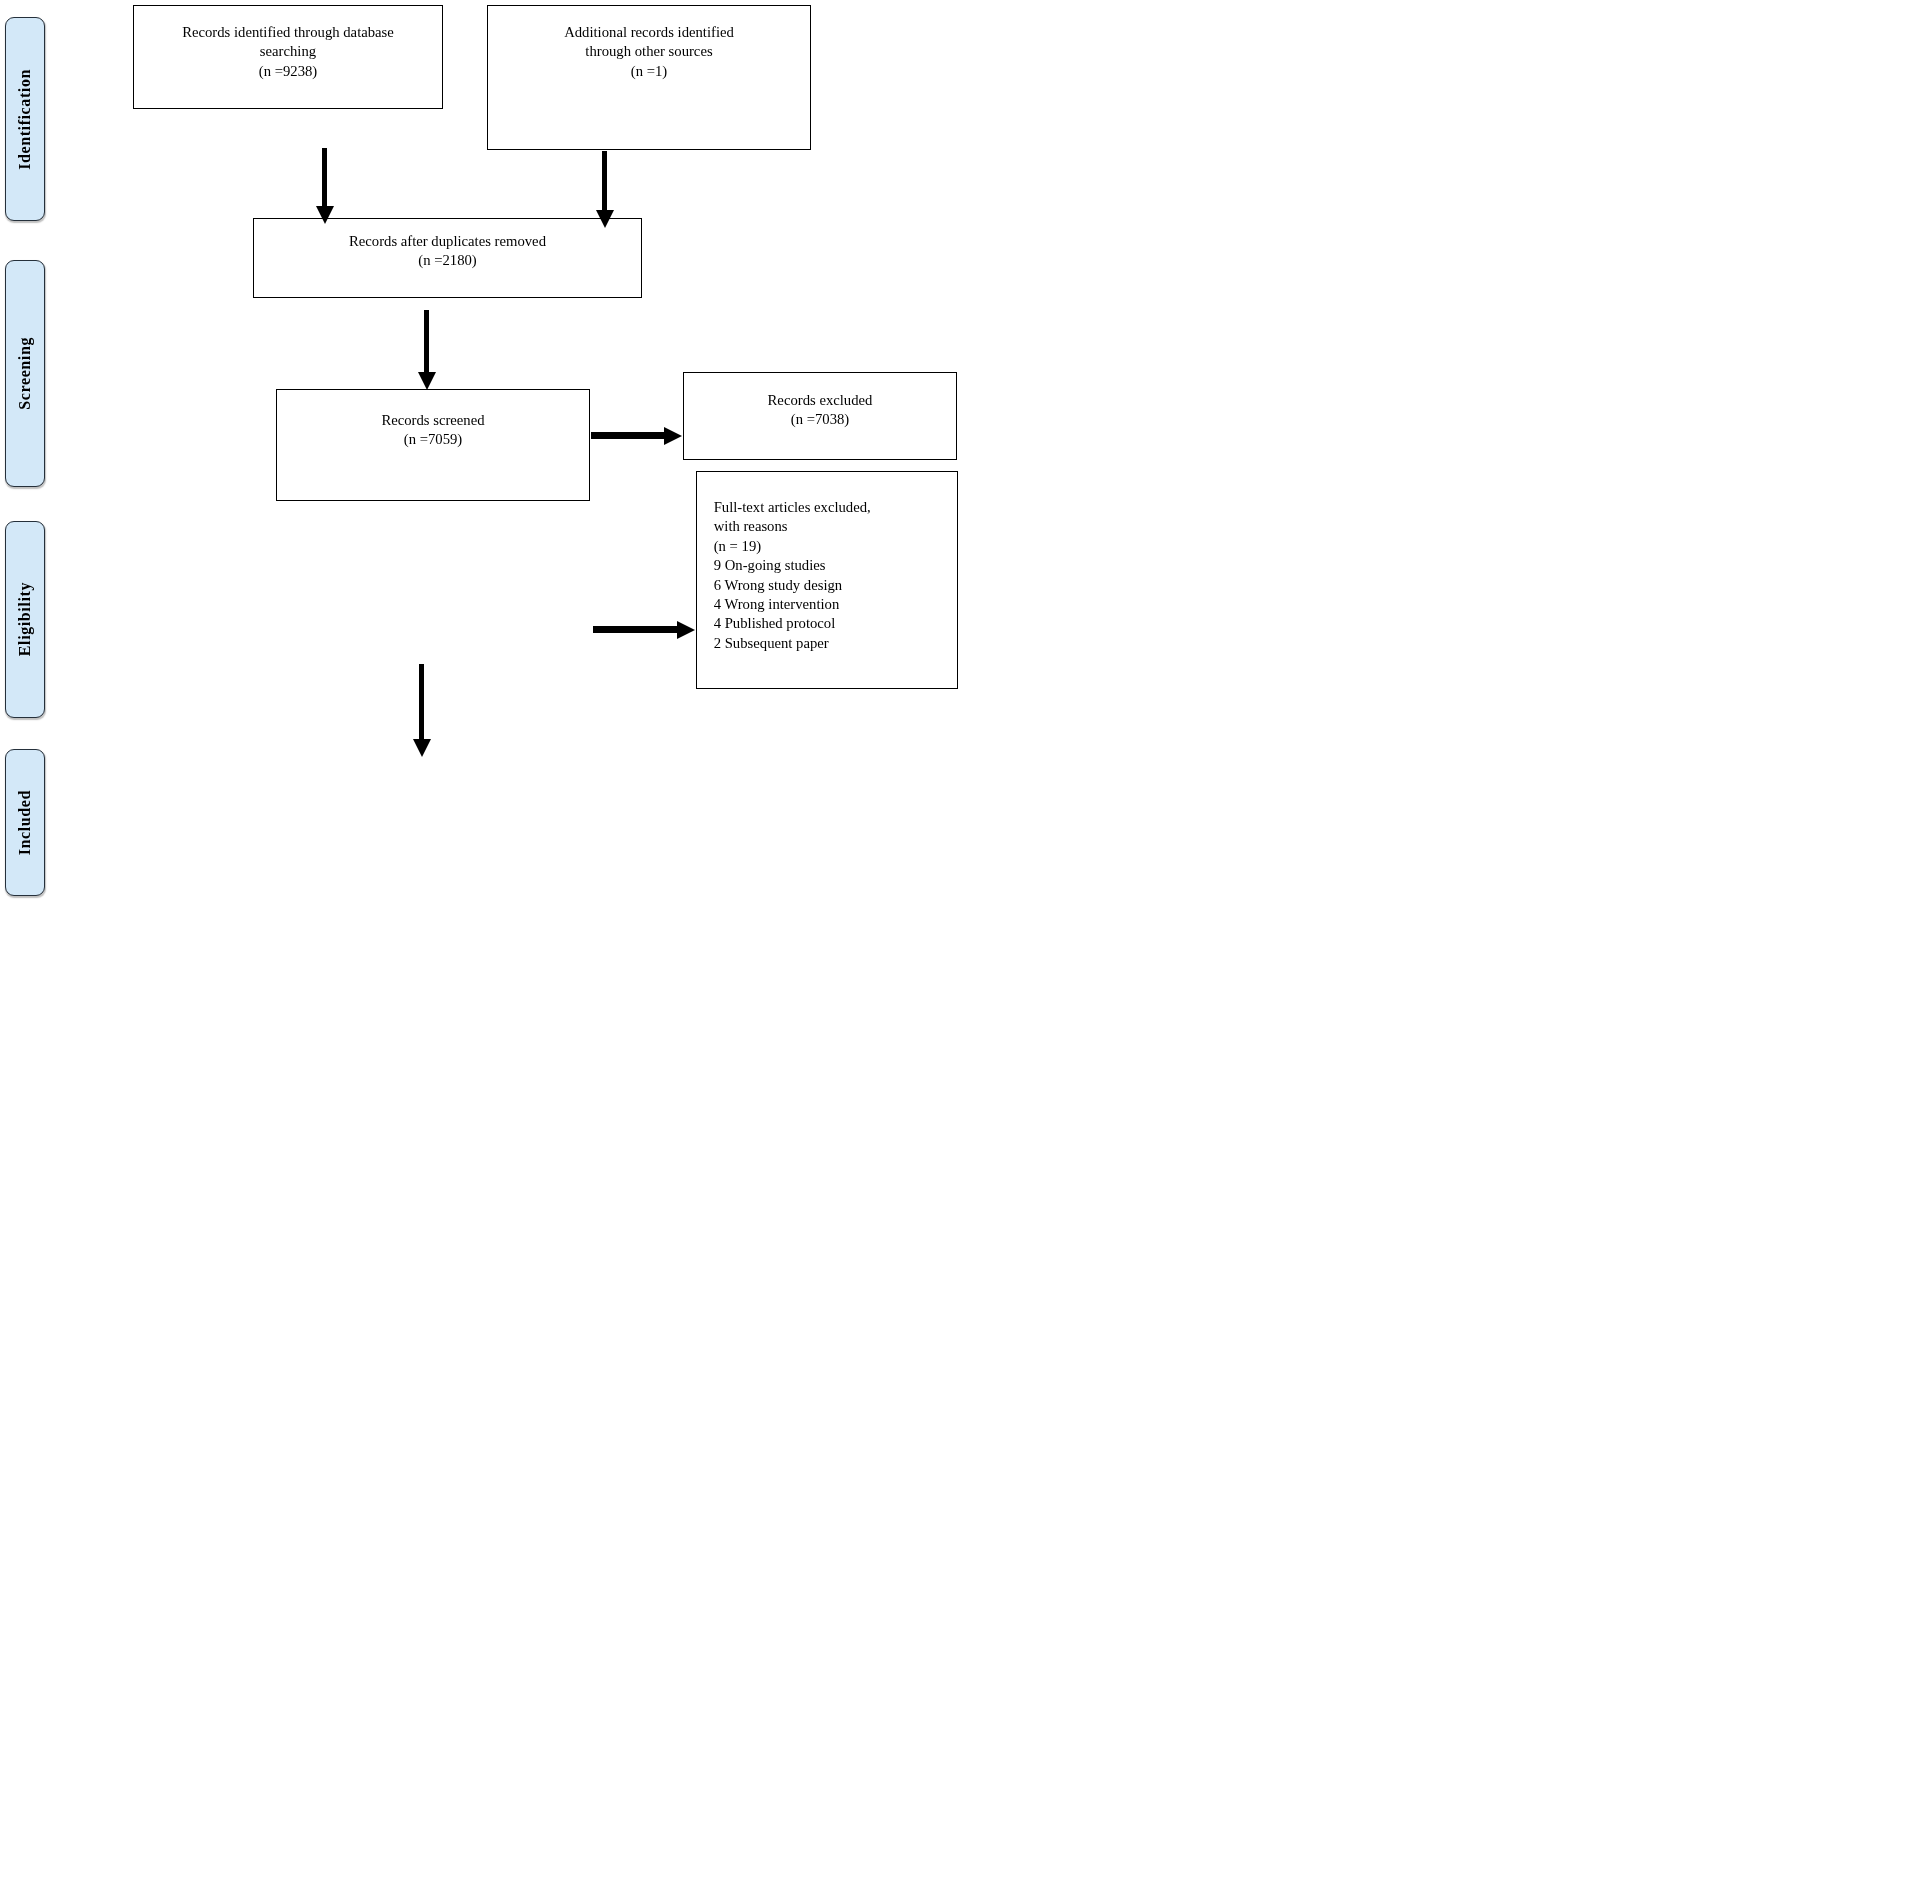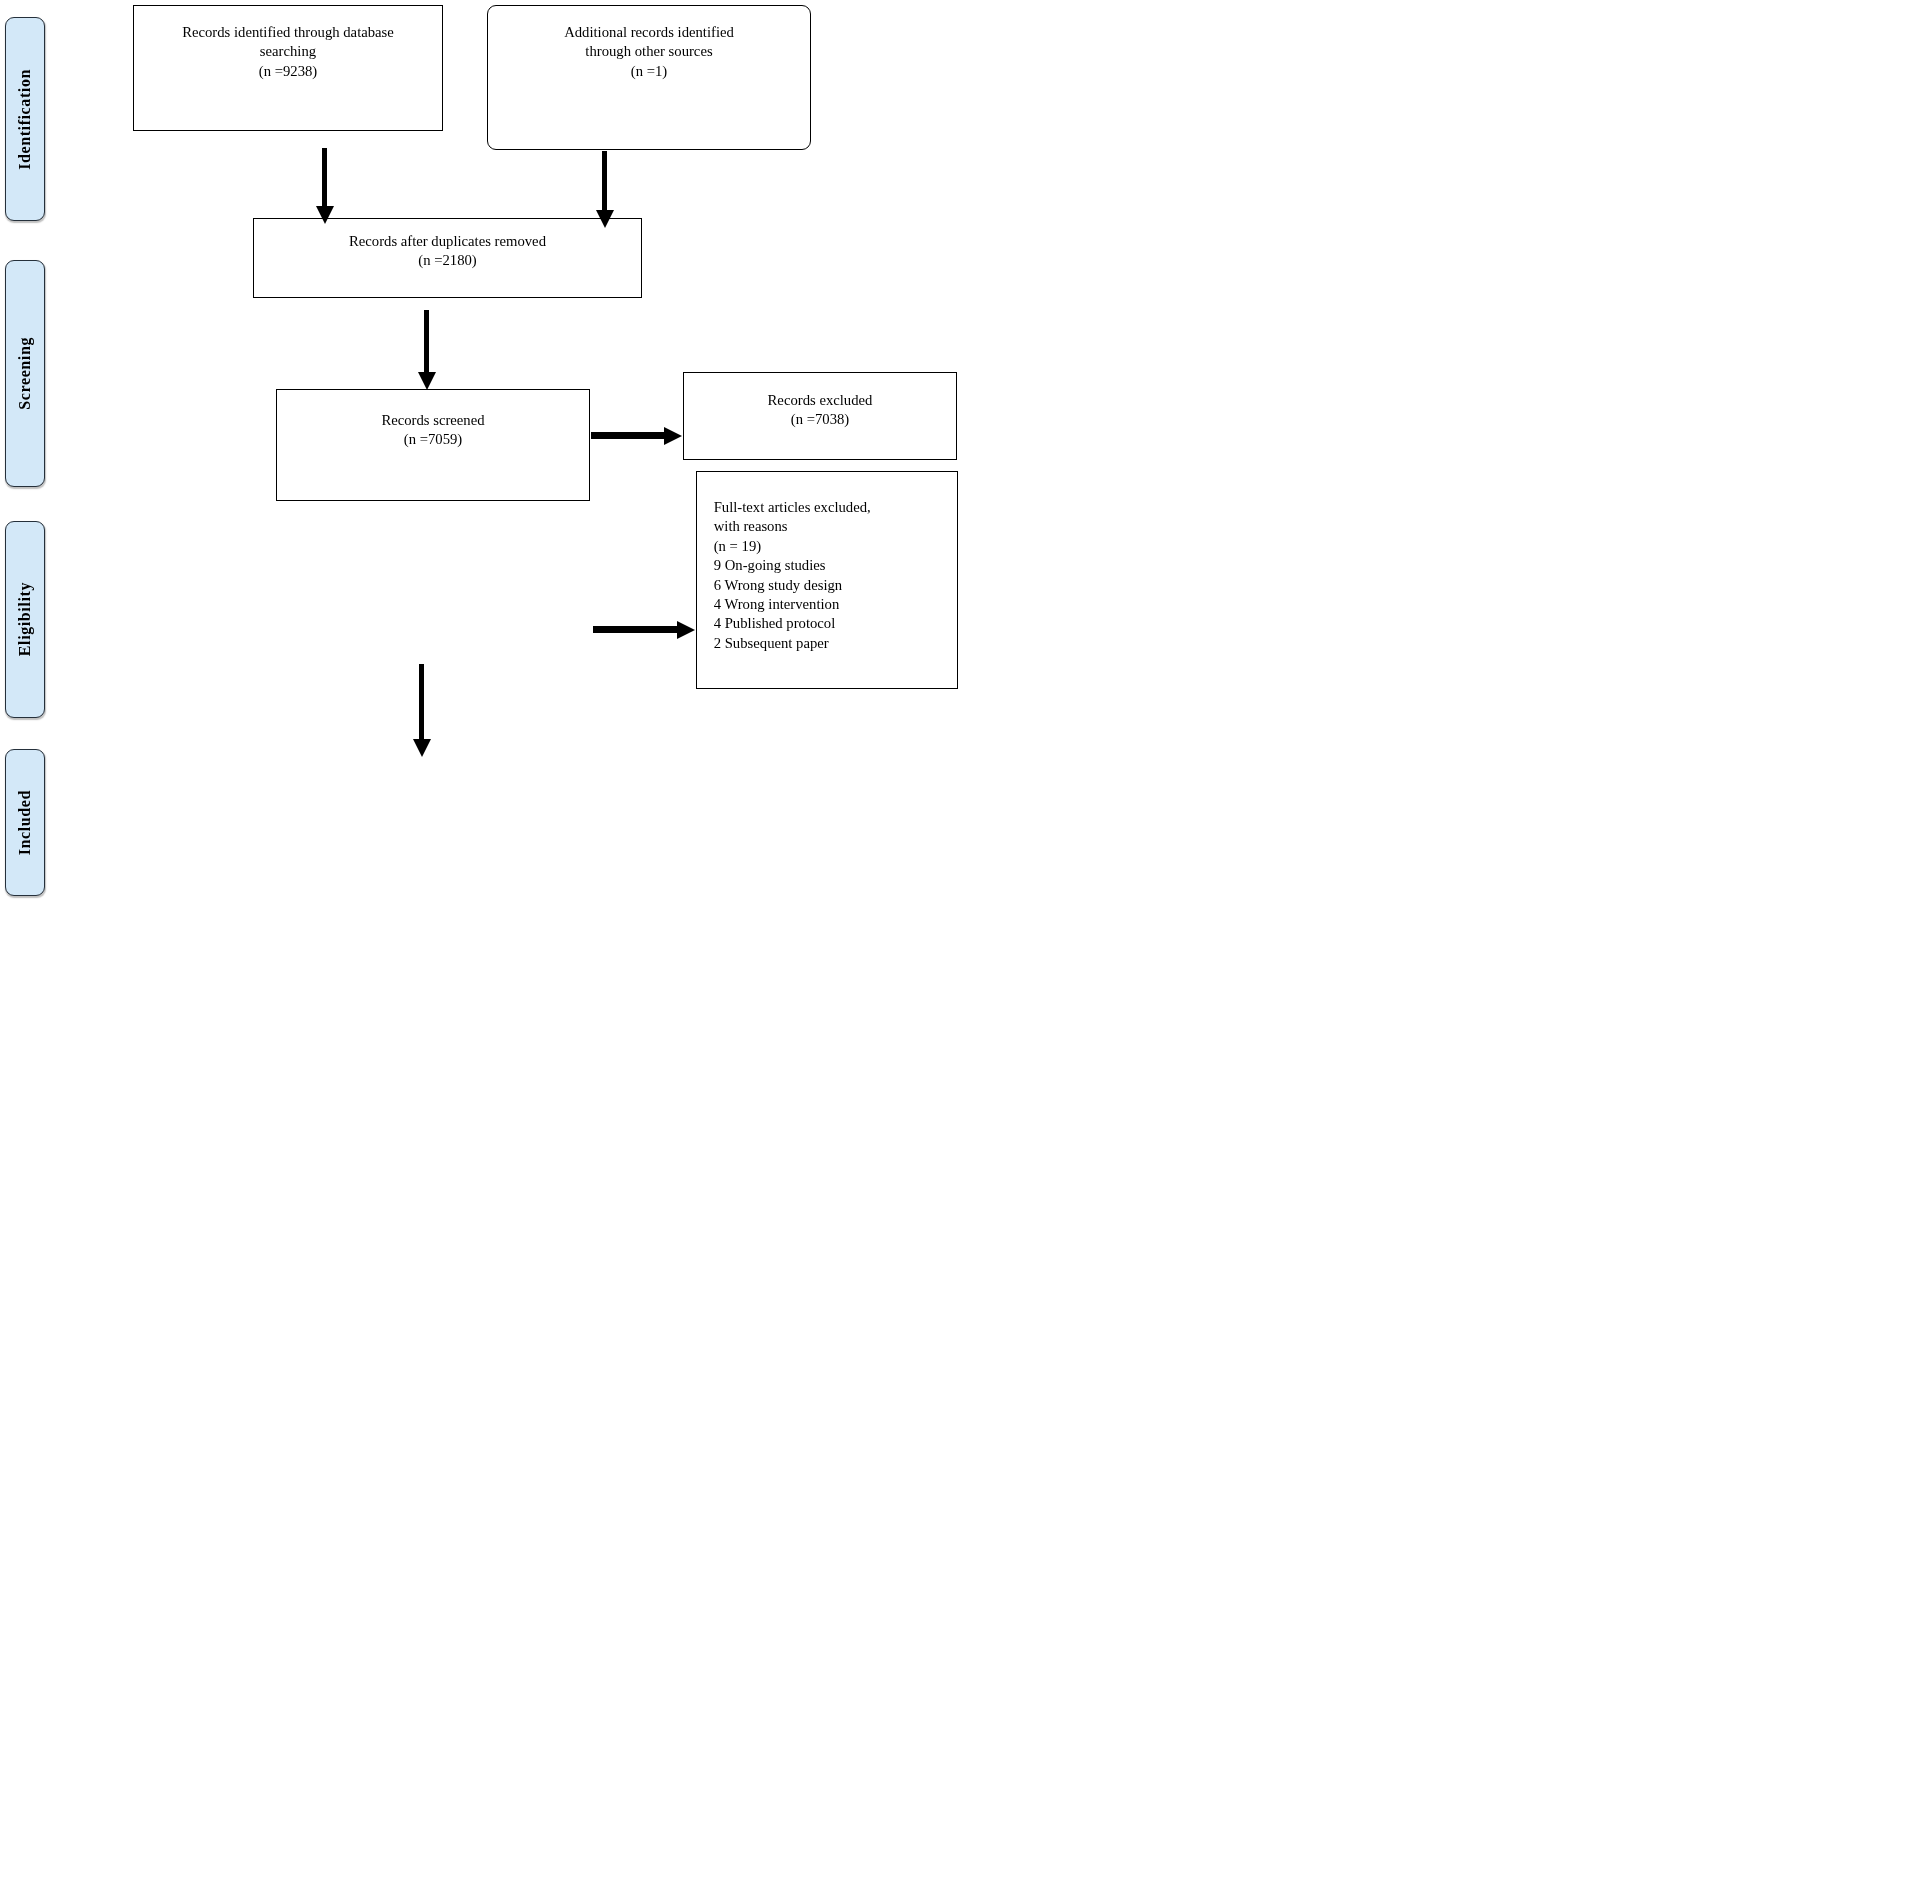--- a/index.html
+++ b/index.html
@@ -108,27 +108,27 @@
   <div class="stage" style="top:260px;height:227px;">
     <span class="vtext">Screening</span>
   </div>
   <div class="stage" style="top:521px;height:197px;">
     <span class="vtext">Eligibility</span>
   </div>
   <div class="stage" style="top:749px;height:147px;">
     <span class="vtext">Included</span>
   </div>
 
-  <div class="box" style="left:133px;top:5.1px;width:310px;height:126px;padding-top:16.7px;">
+  <div class="box" style="left:133px;top:5.1px;width:310px;height:104px;padding-top:16.7px;">
     <div class="line">Records identified through database</div>
     <div class="line">searching</div>
     <div class="line">(n =9238)</div>
   </div>
 
-  <div class="box" style="left:487px;top:5.1px;width:324px;height:145px;padding-top:16.7px;border-radius:9px;">
+  <div class="box" style="left:487px;top:5.1px;width:324px;height:145px;padding-top:16.7px;">
     <div class="line">Additional records identified</div>
     <div class="line">through other sources</div>
     <div class="line">(n =1)</div>
   </div>
 
   <div class="box" style="left:253px;top:218px;width:389px;height:80px;padding-top:13px;">
     <div class="line">Records after duplicates removed</div>
     <div class="line">(n =2180)</div>
   </div>
 

